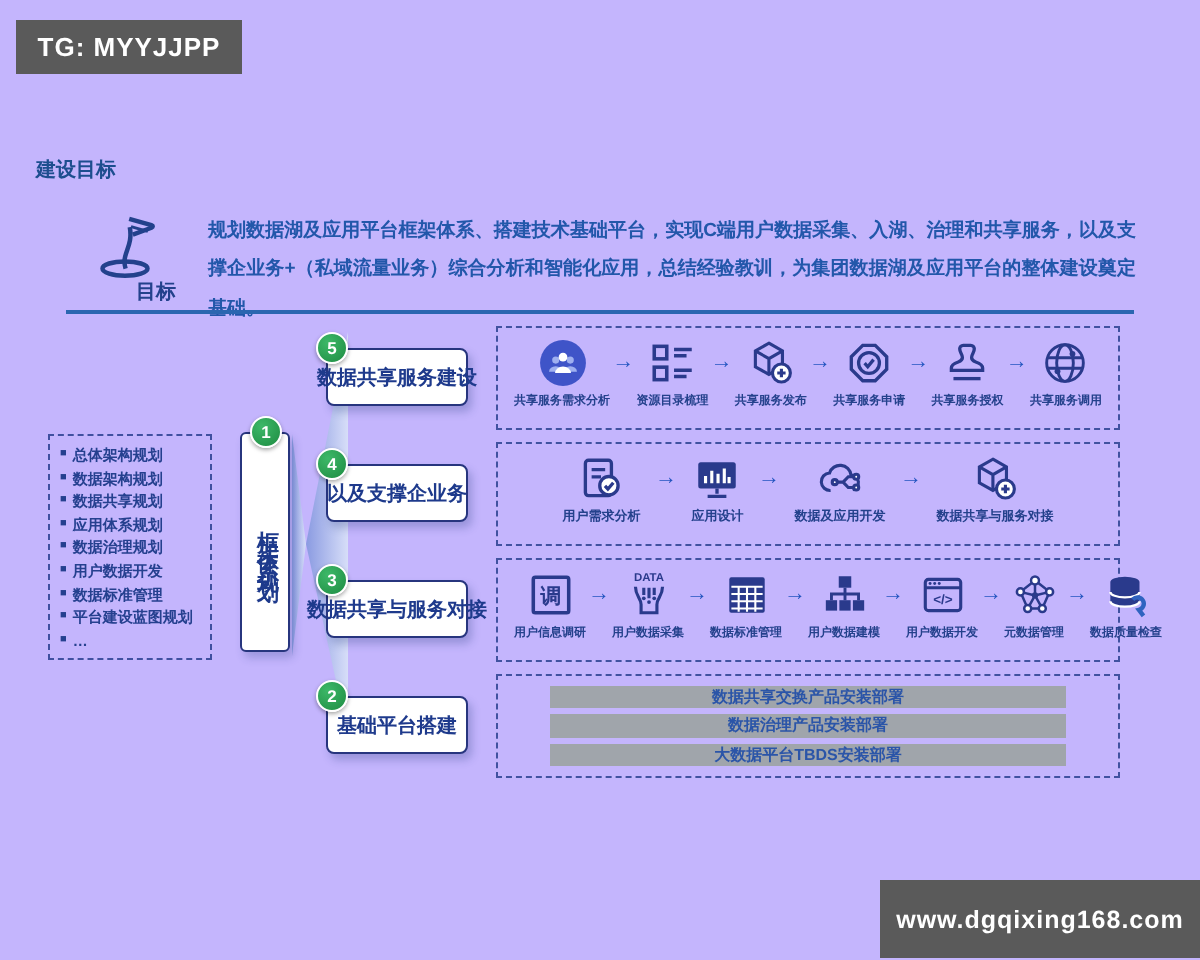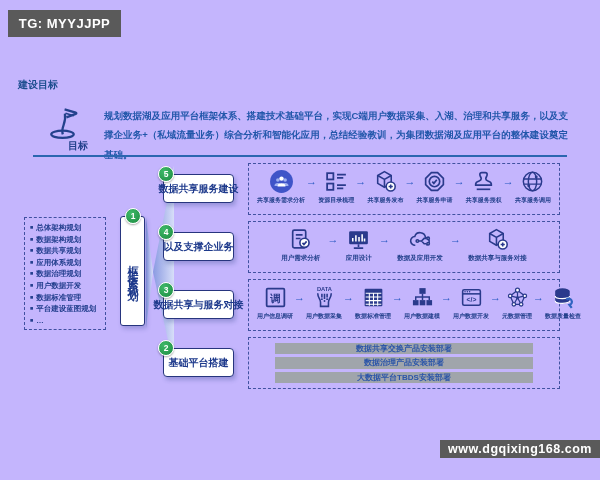--- a/index.html
+++ b/index.html
@@ -3,21 +3,21 @@
 <meta charset="utf-8">
 <style>
   html,body{margin:0;padding:0;background:#ffffff;}
   #stage{position:relative;width:600px;height:480px;background:#c4b5fd;overflow:hidden;
          font-family:"Liberation Sans","DejaVu Sans",sans-serif;}
 
   
   .wm{position:absolute;background:#5a5a5a;color:#fff;font-weight:bold;
       display:flex;align-items:center;justify-content:center;letter-spacing:.5px;}
   .wm-tg{left:8px;top:10px;width:113px;height:27px;font-size:13px;}
-  .wm-site{left:440px;top:440px;width:160px;height:18px;font-size:12.5px;}
+  .wm-site{left:440px;top:440px;width:160px;height:39px;font-size:12.5px;}
 
   
   .page-title{position:absolute;left:18px;top:78px;font-size:10px;font-weight:bold;color:#1d4e8f;}
   .goal-icon{position:absolute;left:46px;top:104px;width:36px;height:36px;}
   .goal-label{position:absolute;left:40px;top:139px;width:48px;text-align:right;
               font-size:10px;font-weight:bold;color:#23418c;}
   .desc{position:absolute;left:104px;top:106px;width:464px;font-size:9.5px;font-weight:bold;
         color:#2257aa;line-height:2.05;text-align:justify;}
   .divider{position:absolute;left:33px;top:155px;width:534px;height:2px;background:#2b66b0;}
 

